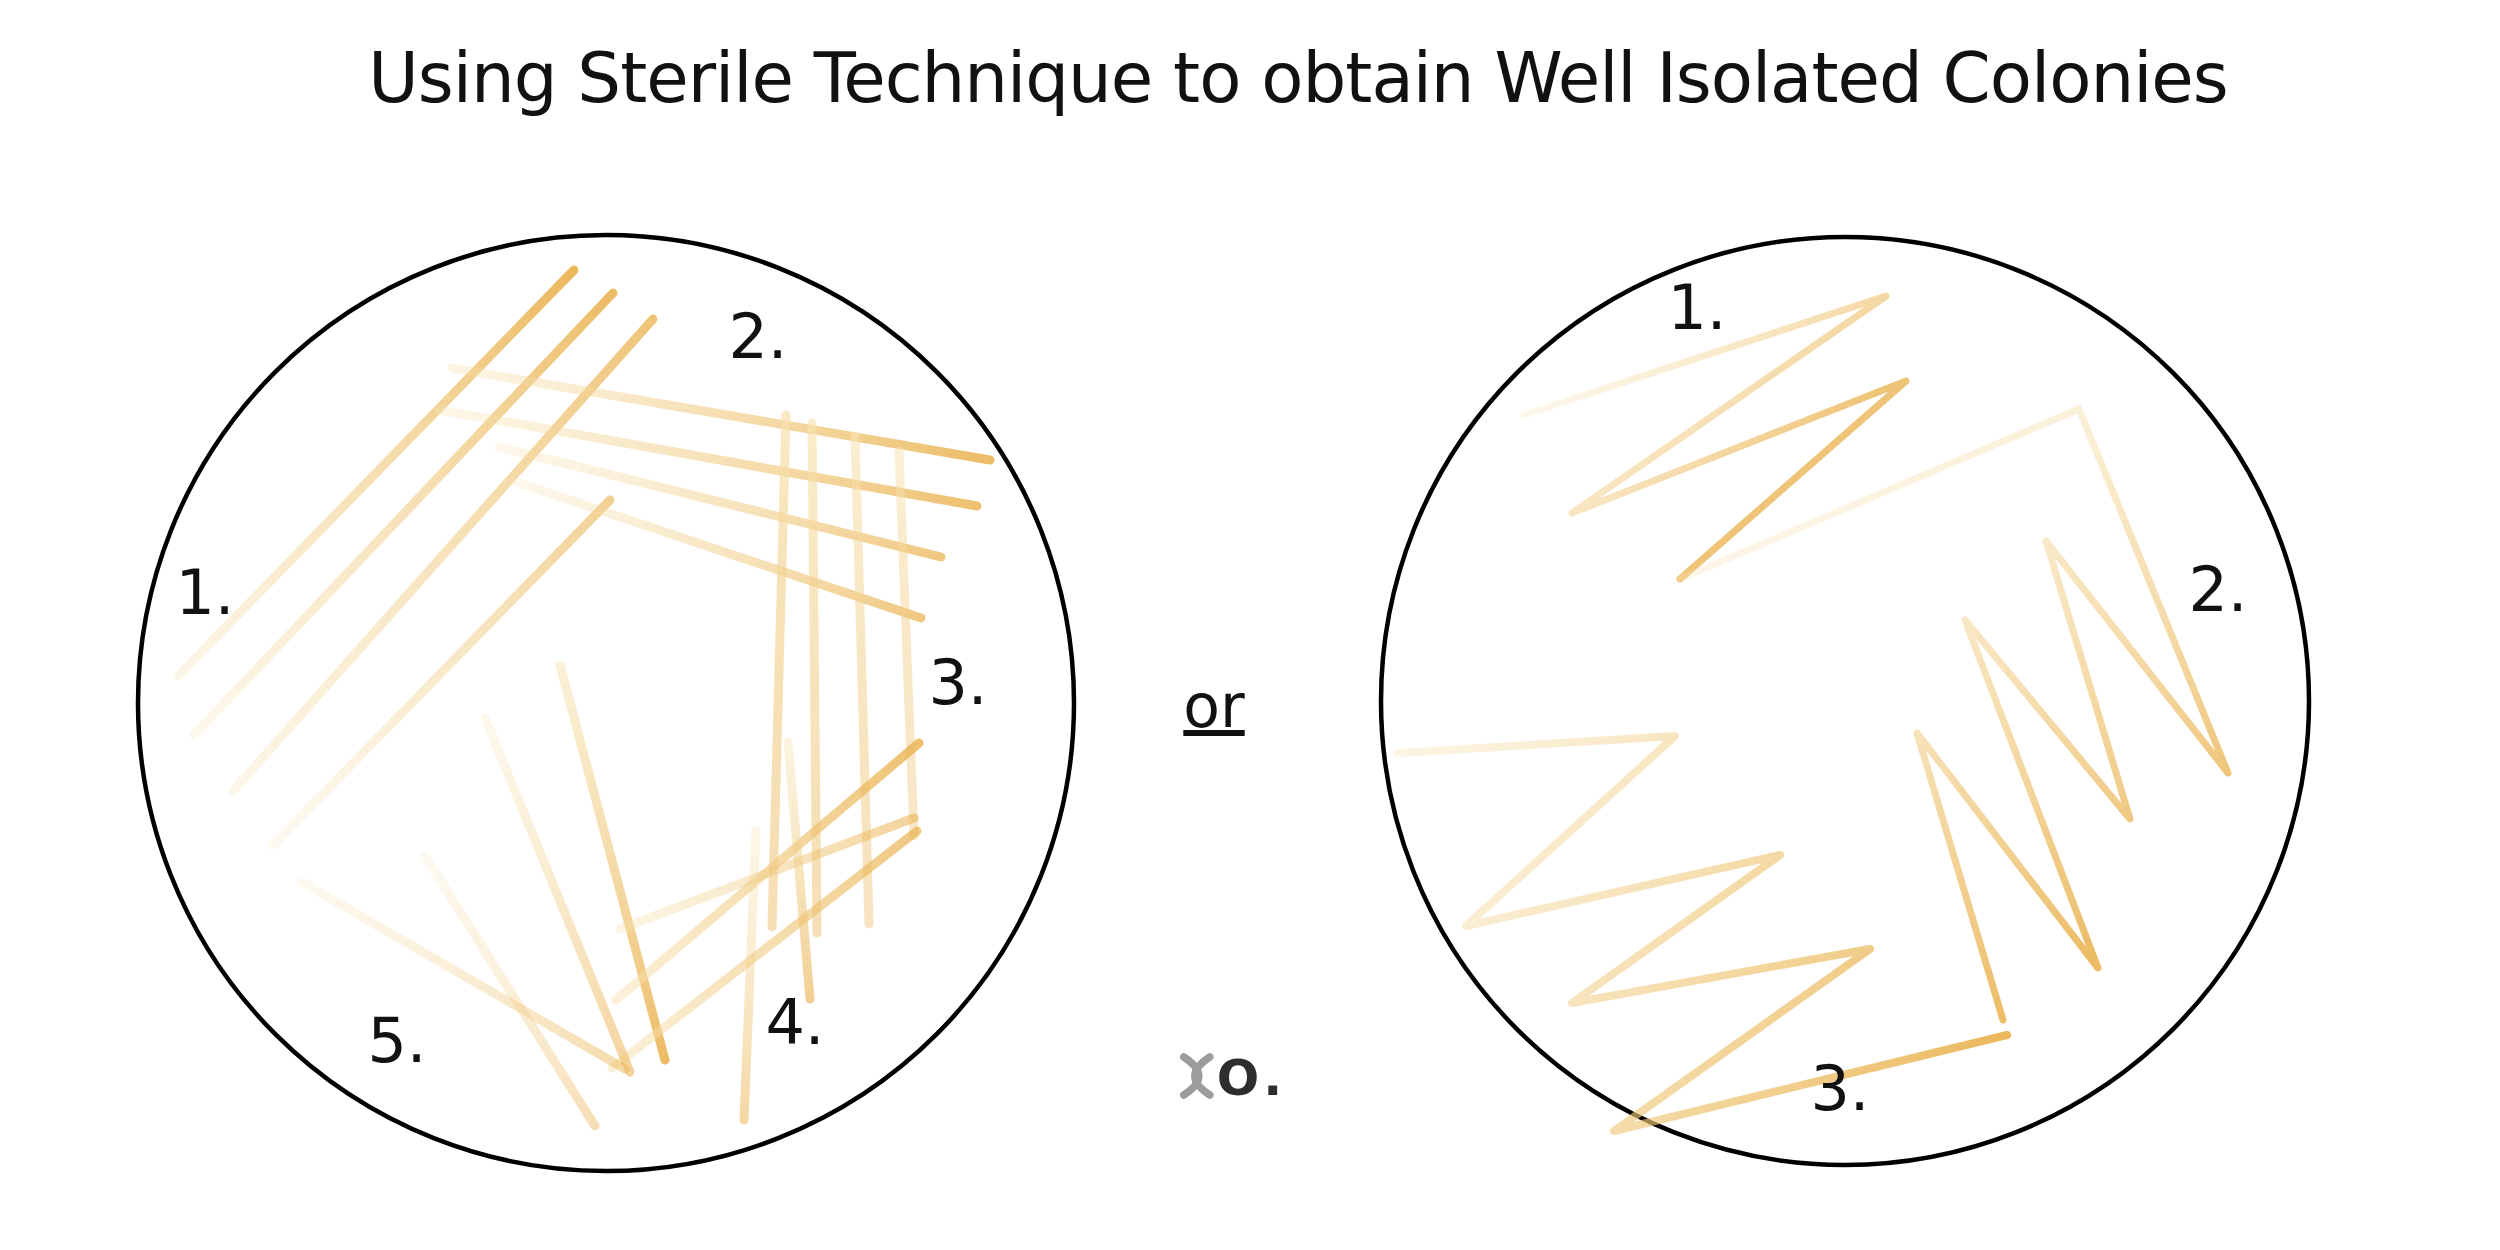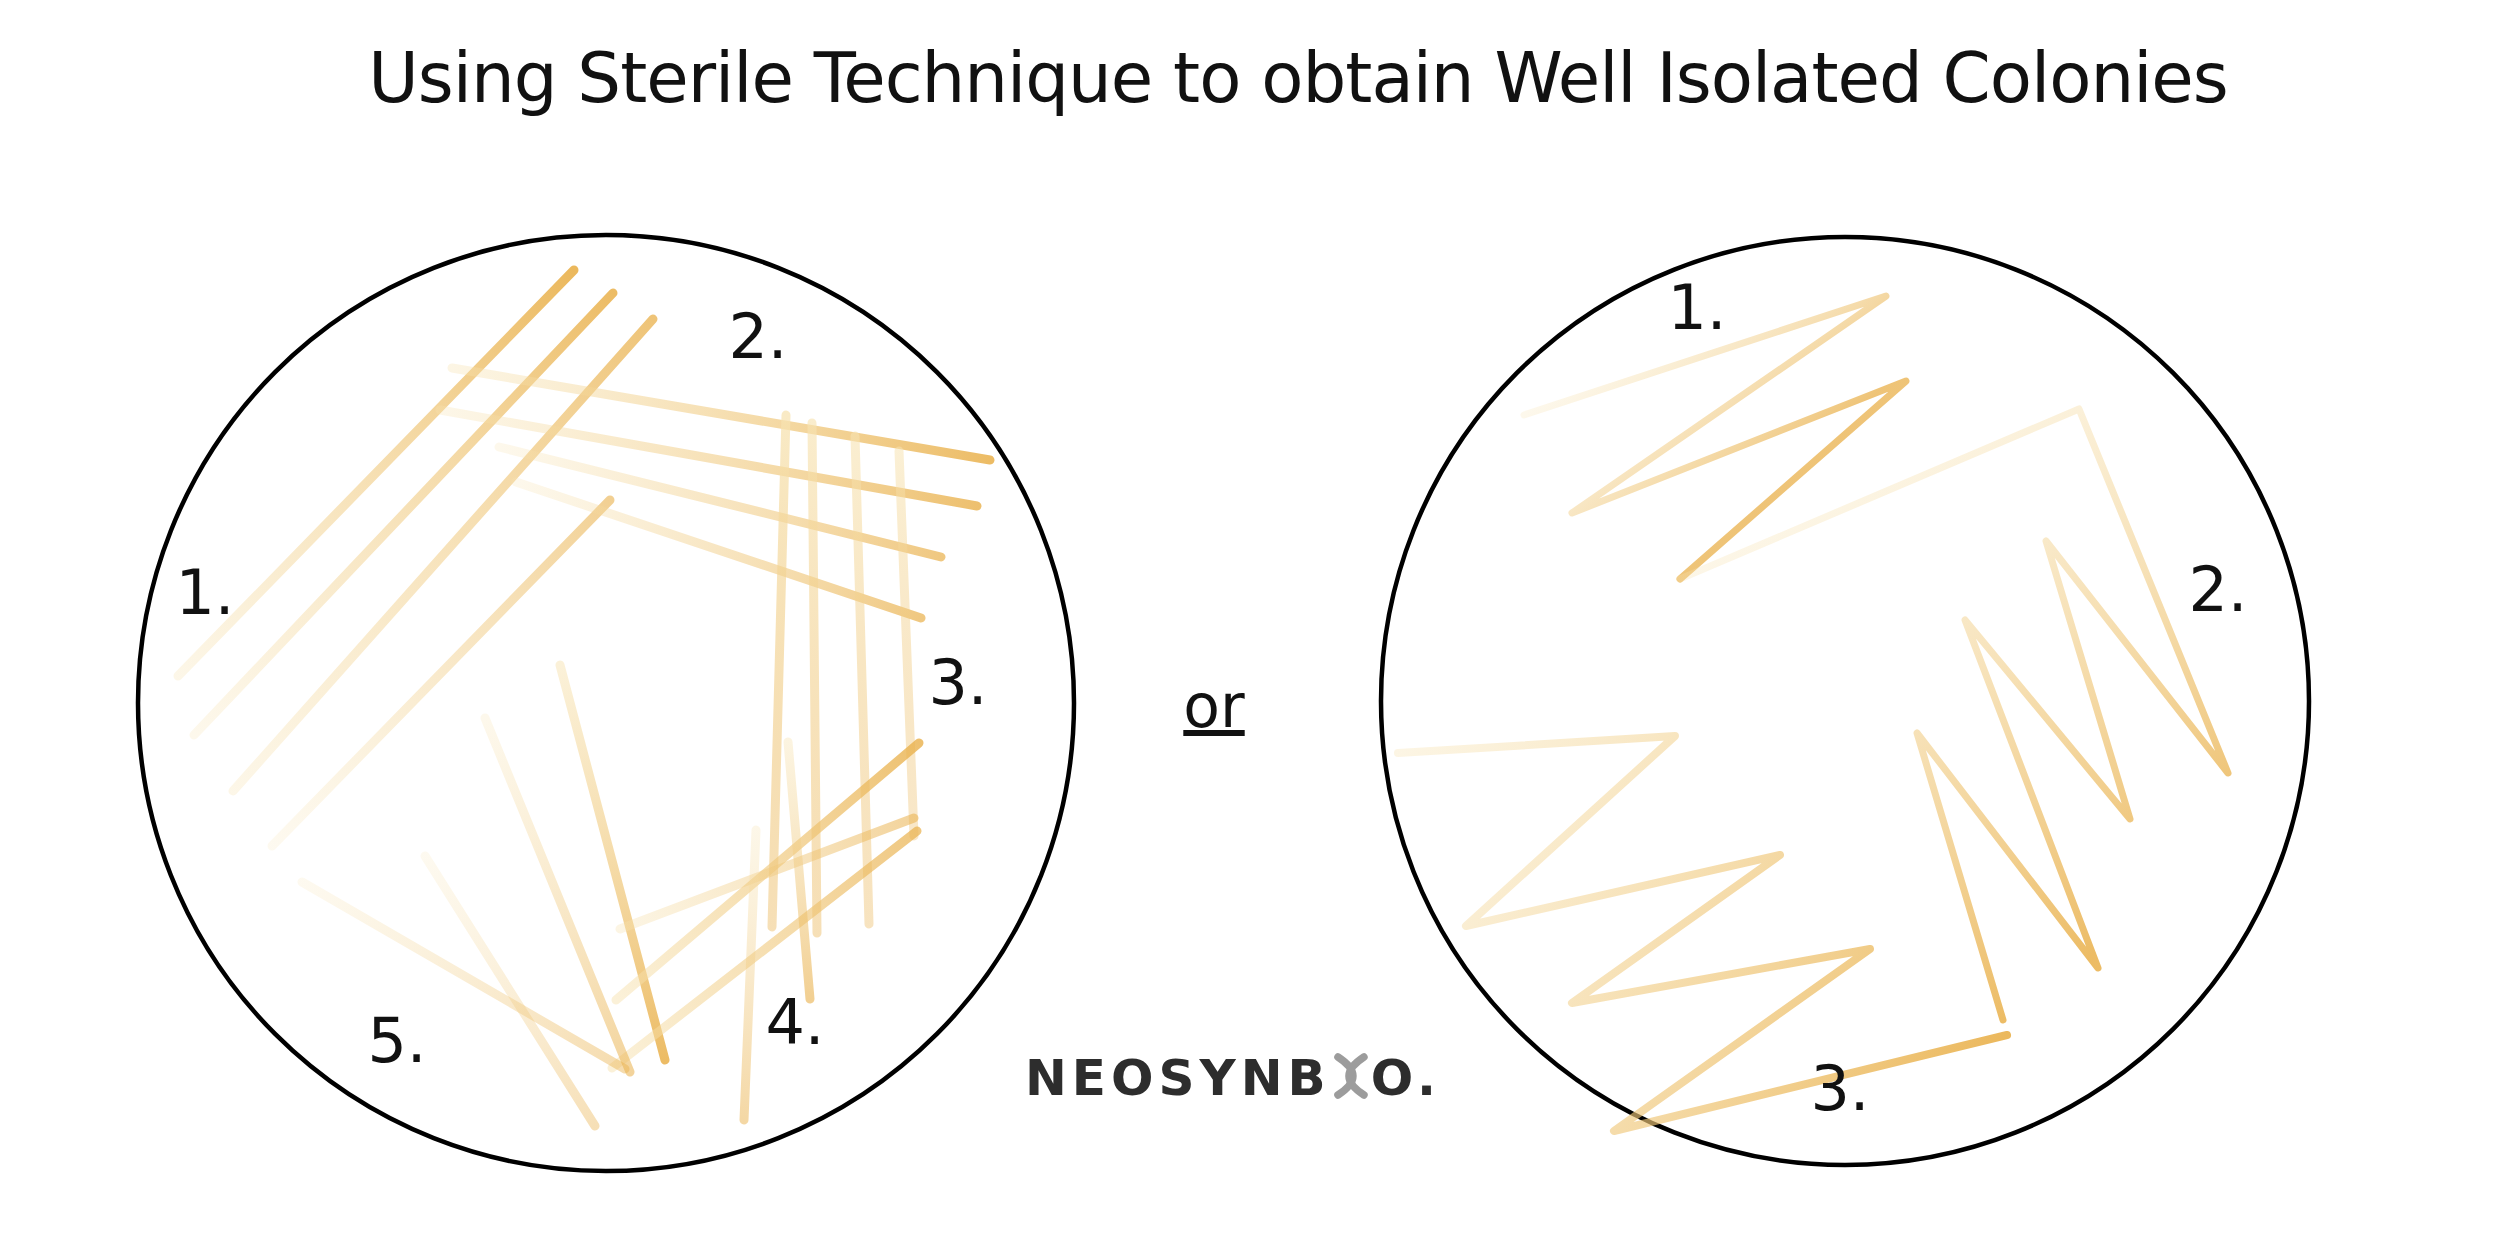--- a/index.html
+++ b/index.html
@@ -203,21 +203,20 @@
       <div class="step-label" style="left: 795px; top: 1022px; color: rgb(17, 17, 17);">4.</div>
       <div class="step-label" style="left: 397px; top: 1040px; color: rgb(17, 17, 17);">5.</div>
       <div class="step-label" style="left: 1697px; top: 307px; color: rgb(17, 17, 17);">1.</div>
       <div class="step-label" style="left: 2218px; top: 589px; color: rgb(17, 17, 17);">2.</div>
       <div class="step-label" style="left: 1840px; top: 1088px; color: rgb(17, 17, 17);">3.</div>
     </div>
 
   <div class="or-label" style="color: rgb(17, 17, 17); left: 1214px; top: 706px;">or</div>
 
   <div class="logo" style="color: rgb(45, 45, 45); left: 1233px; top: 1078px;">
-    <span>NEOSYNB</span>
     <span>
       <svg width="40" height="48" viewBox="0 0 40 48">
         <path class="glyph-stroke" d="M7 5 C27 18, 27 30, 7 43" fill="none" stroke-width="7.5" stroke-linecap="round" stroke="#9c9c9c"></path>
         <path class="glyph-stroke" d="M33 5 C13 18, 13 30, 33 43" fill="none" stroke-width="7.5" stroke-linecap="round" stroke="#9c9c9c"></path>
       </svg>
     </span>
     <span>O.</span>
   </div>
 
 </div>

